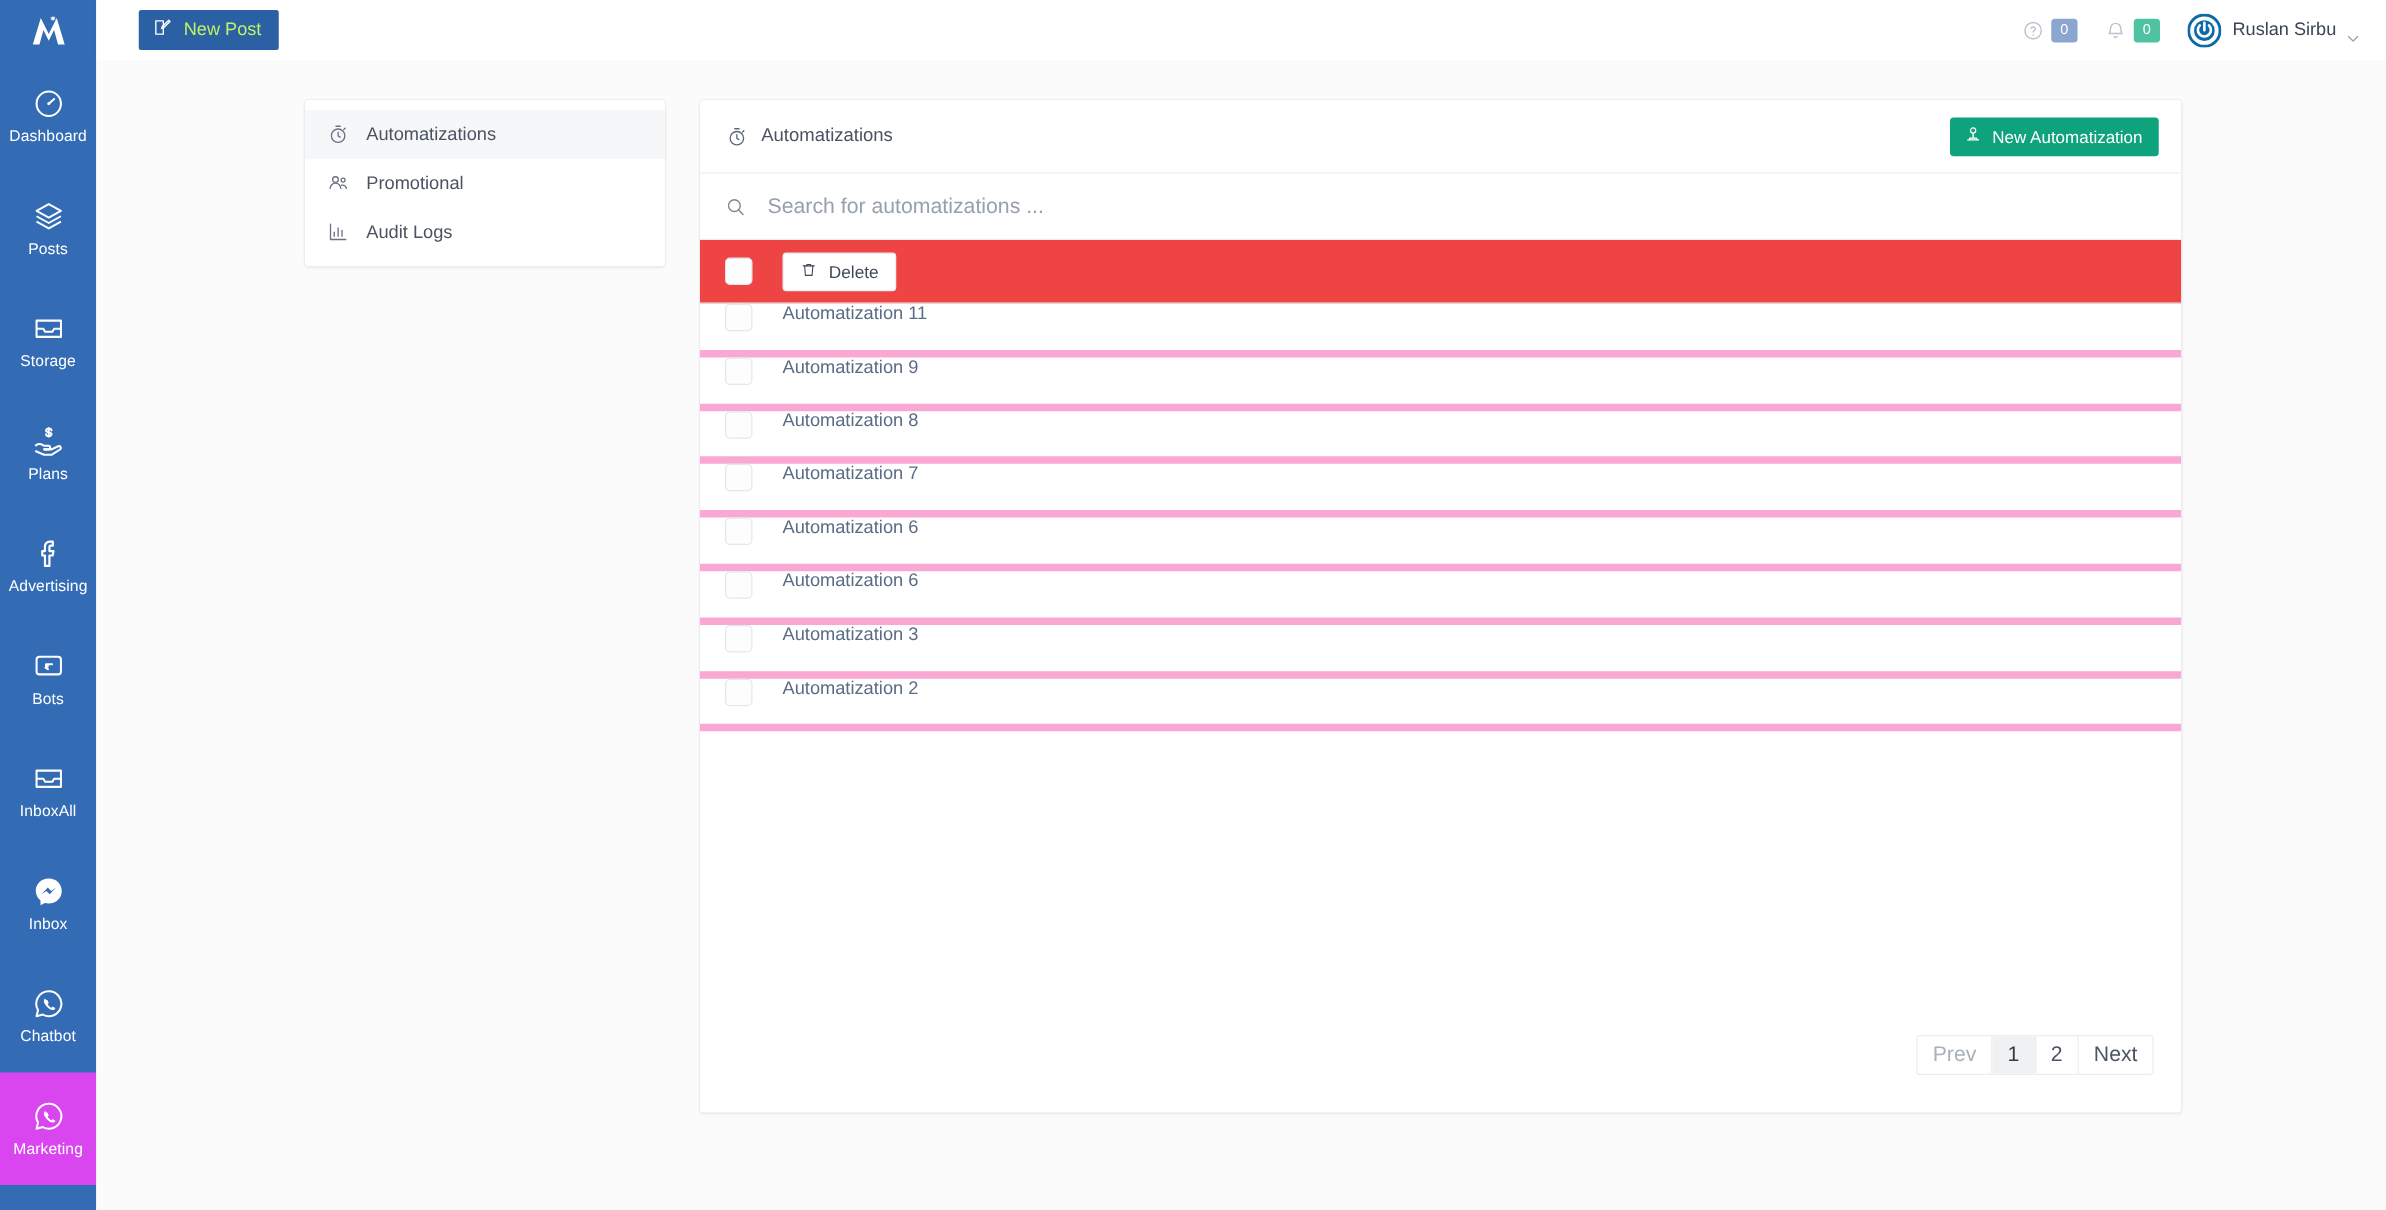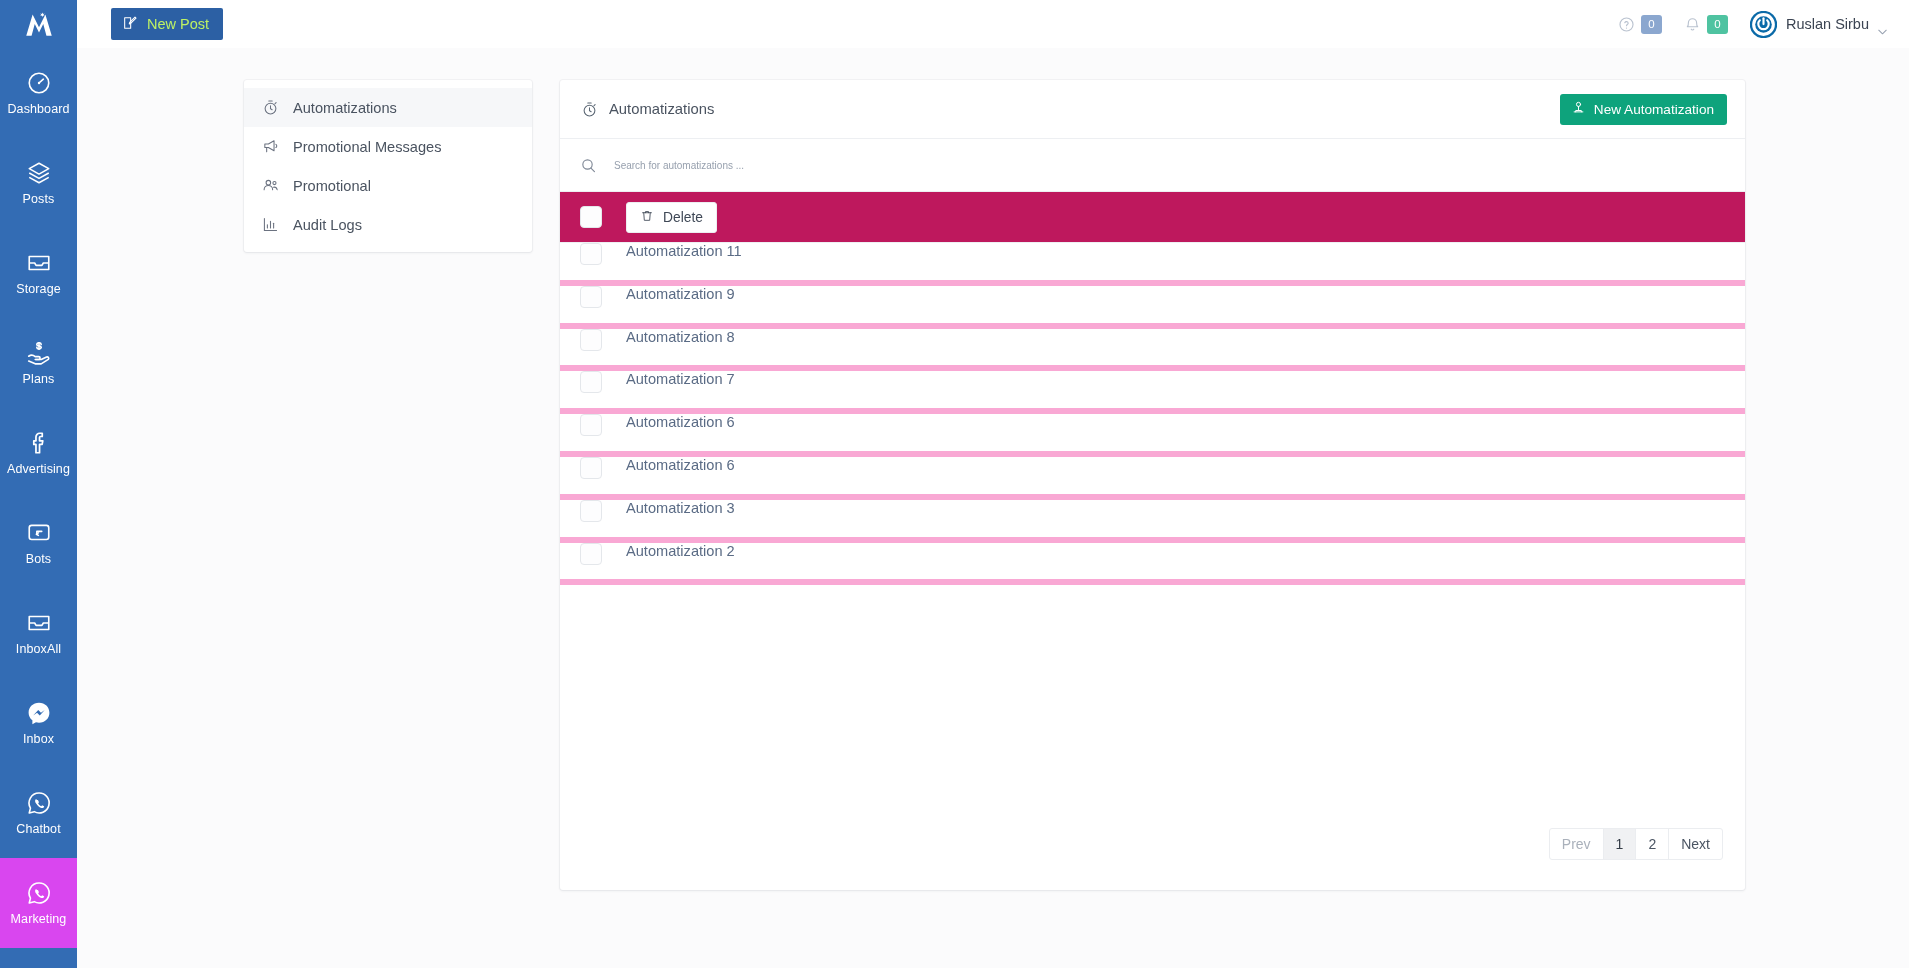--- a/index.html
+++ b/index.html
@@ -96,26 +96,26 @@
   #new-auto-btn svg { width: 15px; height: 15px; }
 
   #search-row {
     height: 53px; display: flex; align-items: center; padding: 0 20px;
     border-bottom: 1px solid #edeff2;
   }
   #search-ico { width: 17px; height: 17px; color: #7f8896; margin-right: 17px; flex: 0 0 17px; }
   #search-ico svg { width: 17px; height: 17px; display: block; }
   #search-input {
     flex: 1; border: 0; outline: none; background: transparent;
-    font-size: 10px; color: #3b4452; font-family: inherit;
+    font-size: 17px; color: #3b4452; font-family: inherit;
   }
   #search-input::placeholder { color: #97a0ae; }
 
   #toolbar {
-    height: 51px; background: #be185d; display: flex; align-items: center;
+    height: 51px; background: #ef4444; display: flex; align-items: center;
     padding: 0 20px; border-bottom: 1px solid #eef0f3;
   }
   .cbox {
     width: 22px; height: 22px; border: 1px solid #e4e7eb; border-radius: 4px;
     background: #fdfdfe; cursor: pointer; flex: 0 0 22px;
   }
   #delete-btn {
     margin-left: 24px; height: 31px; padding: 0 13px; background: #ffffff;
     border: 1px solid #eceef1; border-radius: 3px; cursor: pointer;
     display: flex; align-items: center; gap: 9px; font-size: 13.8px;
@@ -130,21 +130,21 @@
   }
   .row-label { margin-left: 24px; font-size: 14.6px; color: #5a6b85; }
 
   #pager-row { margin-top: auto; display: flex; justify-content: flex-end; padding: 0 22px 30px 0; }
   #pager {
     display: flex; border: 1px solid #ebedf0; border-radius: 3px; overflow: hidden;
     background: #fff;
   }
   .pg {
     min-width: 32px; height: 30px; padding: 0 12px; display: flex; align-items: center;
-    justify-content: center; font-size: 14px; color: #4b5563; cursor: pointer;
+    justify-content: center; font-size: 17px; color: #4b5563; cursor: pointer;
     border-right: 1px solid #ebedf0;
   }
   .pg:last-child { border-right: 0; }
   .pg.muted { color: #aab1bb; }
   .pg.active { background: #f0f1f3; color: #343c47; }
 </style>
 </head>
 <body>
 
 <div id="app">
@@ -320,30 +320,20 @@
       <div class="menu-item active">
         <span class="menu-ico">
           <svg viewBox="0 0 24 24" fill="none" stroke="#6b7280" stroke-width="1.5" stroke-linecap="round">
             <circle cx="12" cy="13.5" r="7.6"></circle>
               <path d="M12 9.6 v4 l2.3 1.5"></path>
               <path d="M9.6 2.8 h4.8"></path>
               <path d="M18.4 6.6 l1.5-1.5"></path>
           </svg>
         </span>
         <span>Automatizations</span>
-      </div>
-      <div class="menu-item">
-        <span class="menu-ico">
-          <svg viewBox="0 0 24 24" fill="none" stroke="#6b7280" stroke-width="1.5" stroke-linejoin="round" stroke-linecap="round">
-            <path d="M4 8.5 h5 l8-4.5 v14 l-8-4.5 H4 Z"></path>
-              <path d="M6.6 13.5 v6"></path>
-              <path d="M19.6 9 a2.6 2.6 0 0 1 0 4.4"></path>
-          </svg>
-        </span>
-        <span>Promotional Messages</span>
       </div>
       <div class="menu-item">
         <span class="menu-ico">
           <svg viewBox="0 0 24 24" fill="none" stroke="#6b7280" stroke-width="1.5" stroke-linecap="round">
             <circle cx="9" cy="8" r="3.2"></circle>
               <path d="M3 18 a6 6 0 0 1 12 0"></path>
               <circle cx="17.6" cy="8.6" r="2.2"></circle>
               <path d="M16 14.4 a4.6 4.6 0 0 1 5.4 3.6"></path>
           </svg>
         </span>

